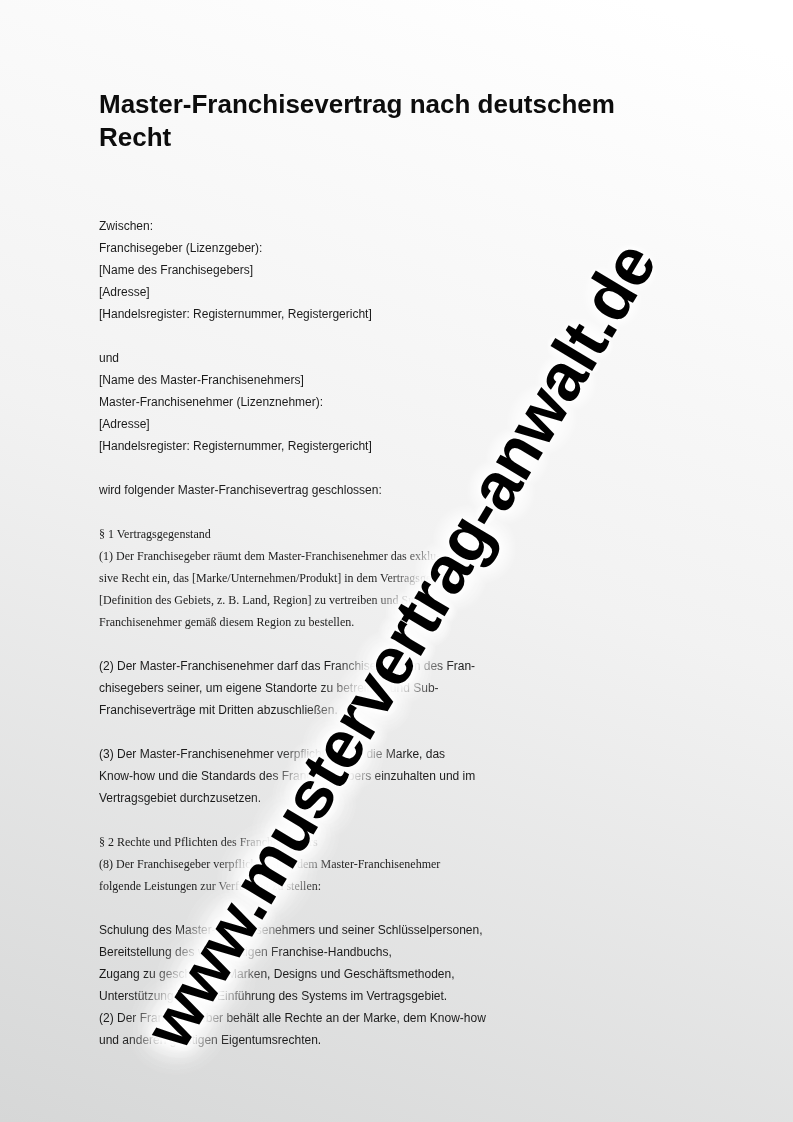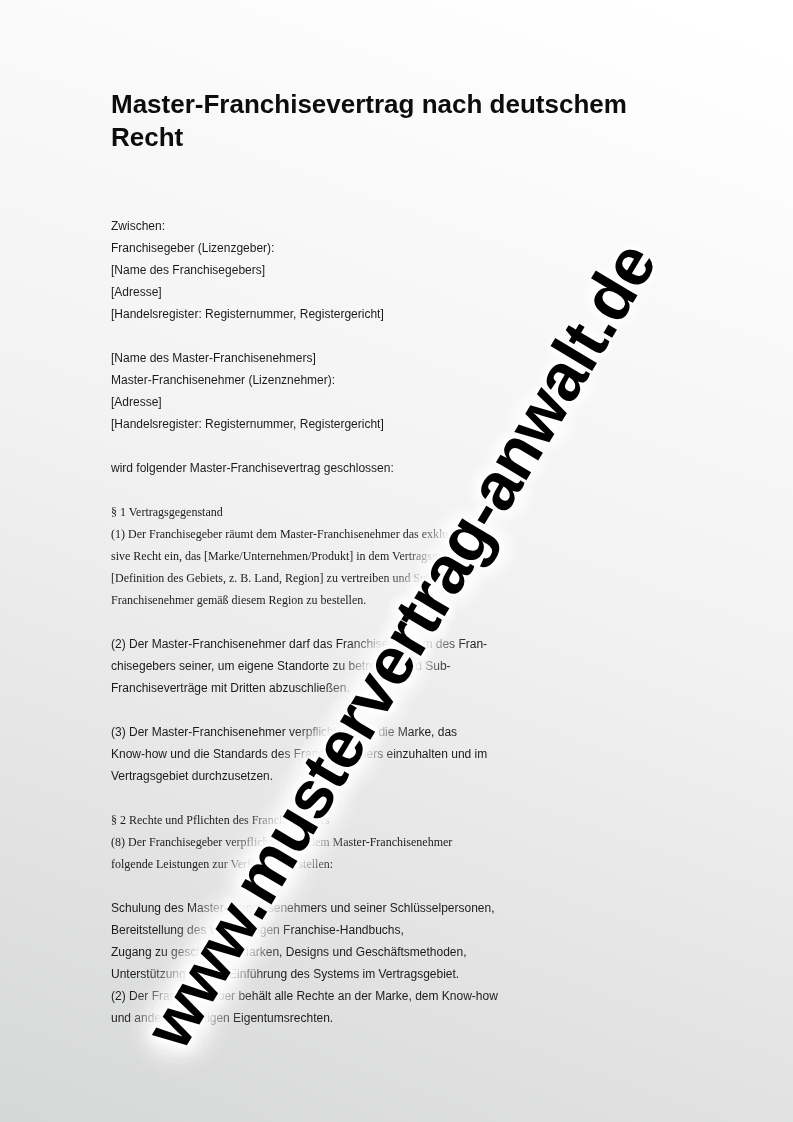--- a/index.html
+++ b/index.html
@@ -10,21 +10,21 @@
   .page {
     position: relative;
     width: 793px;
     height: 1122px;
     overflow: hidden;
     background: linear-gradient(200deg, #ffffff 4%, #f2f2f2 48%, #d6d7d7 100%);
     font-family: "Liberation Sans", sans-serif;
   }
   .content {
     position: absolute;
-    left: 111px;
+    left: 99px;
     top: 88px;
     width: 610px;
     color: #1b1b1b;
     z-index: 1;
   }
   .doc-title {
     margin: 0 0 61px 0;
     font-size: 26px;
     line-height: 33px;
     font-weight: bold;
@@ -77,20 +77,21 @@
 
     <div>
         <div class="para">
           <div class="line">Zwischen:</div>
           <div class="line">Franchisegeber (Lizenzgeber):</div>
           <div class="line">[Name des Franchisegebers]</div>
           <div class="line">[Adresse]</div>
           <div class="line">[Handelsregister: Registernummer, Registergericht]</div>
         </div>
         <div class="para">
+          <div class="line">und</div>
           <div class="line">[Name des Master-Franchisenehmers]</div>
           <div class="line">Master-Franchisenehmer (Lizenznehmer):</div>
           <div class="line">[Adresse]</div>
           <div class="line">[Handelsregister: Registernummer, Registergericht]</div>
         </div>
         <div class="para">
           <div class="line">wird folgender Master-Franchisevertrag geschlossen:</div>
         </div>
         <div class="para section-start">
           <div class="line">§ 1 Vertragsgegenstand</div>

